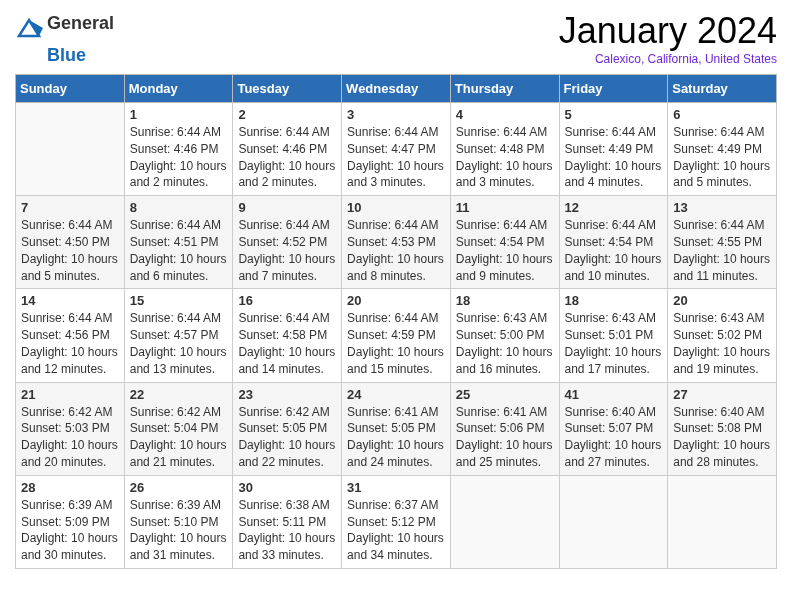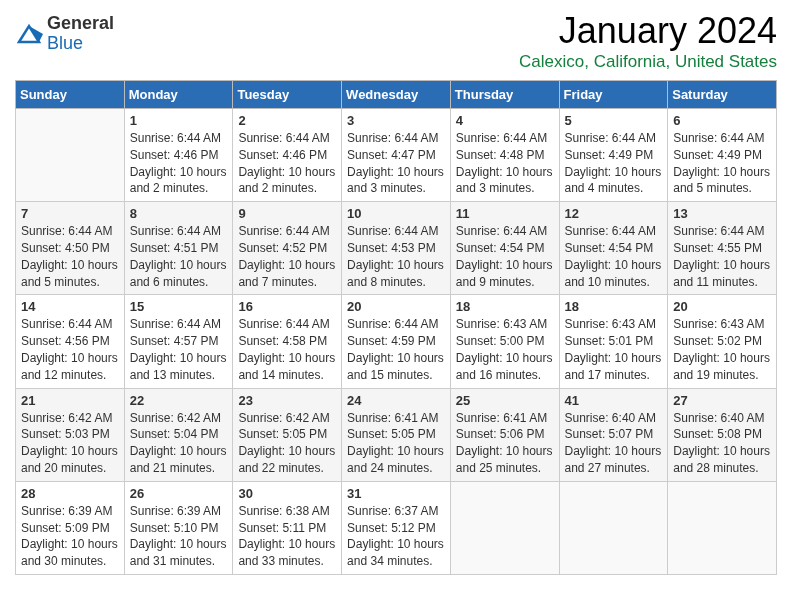--- a/index.html
+++ b/index.html
@@ -11,54 +11,55 @@
       padding: 10px 15px 15px 15px;
     }
     .header {
       display: flex;
       justify-content: space-between;
       align-items: flex-start;
       margin-bottom: 8px;
     }
     .logo {
       display: flex;
-      align-items: center;
+      align-items: flex-start;
       margin-top: 4px;
     }
     .logo-text {
       display: flex;
       flex-direction: column;
       line-height: 1.1;
     }
     .logo-general {
       font-size: 18px;
       font-weight: bold;
       color: #333;
     }
     .logo-blue {
       font-size: 18px;
-      font-weight: normal;
+      font-weight: bold;
       color: #1a6bb5;
+      margin-top: 12px;
     }
     .logo-icon {
       width: 28px;
       height: 28px;
       margin-right: 4px;
     }
     .title-block {
       text-align: right;
     }
     .month-title {
       font-size: 36px;
       font-weight: normal;
       color: #000000;
     }
     .location {
-      font-size: 17px;
-      color: #15803d;
+      font-size: 12px;
+      color: #6d28d9;
     }
     table {
       width: 100%;
       border-collapse: collapse;
       font-size: 11px;
     }
     thead tr {
       background-color: #2a6db5;
       color: #fff;
       padding-left: 45px;

